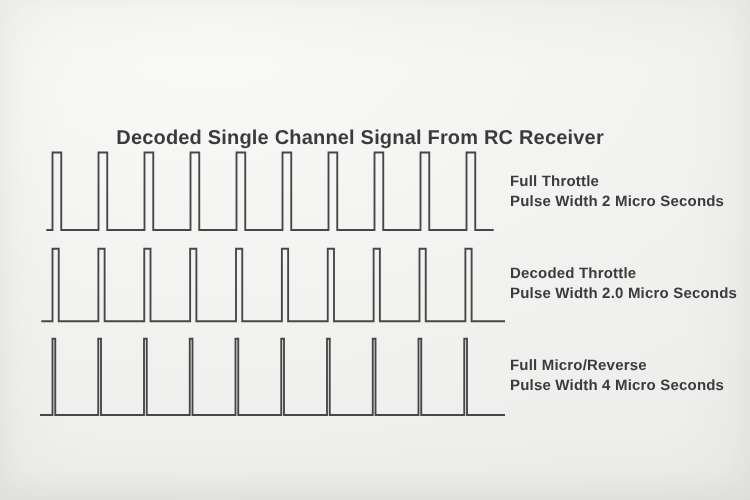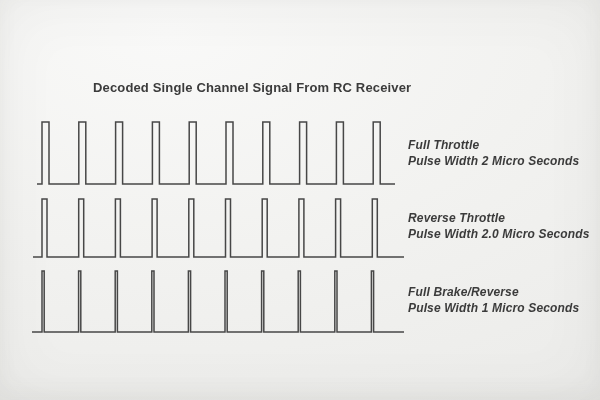--- a/index.html
+++ b/index.html
@@ -8,22 +8,22 @@
     width: 600px;
     height: 400px;
     overflow: hidden;
     font-family: "Liberation Sans", sans-serif;
     background: radial-gradient(150% 130% at 28% 8%, #f9f9f8 0%, #f2f2f0 42%, #e9e9e7 100%);
     box-shadow: inset 0 0 60px rgba(90,90,85,0.07), inset 0 -8px 20px rgba(90,90,85,0.05);
   }
   .title {
     position: absolute;
     left: 93px;
-    top: 80px;
-    font-size: 13px;
+    top: 102px;
+    font-size: 16px;
     font-weight: 700;
     color: #3b3b3b;
     letter-spacing: 0.15px;
   }
   #wave-svg {
     position: absolute;
     left: 0;
     top: 0;
   }
   .label-group {
@@ -31,21 +31,20 @@
     left: 408px;
     color: #3b3b3b;
   }
   .label-group .line1,
   .label-group .line2 {
     font-size: 12px;
     font-weight: 700;
     line-height: 14px;
     letter-spacing: 0.15px;
     white-space: nowrap;
-    font-style: italic;
   }
   .label-group .line2 { margin-top: 2px; }
   .lg-row1 { top: 138px; }
   .lg-row2 { top: 211px; }
   .lg-row3 { top: 285px; }
 </style>
 </head>
 <body>
 
 <div class="photo">
@@ -57,22 +56,22 @@
       <path d="M 33 257 L 42.0 257 L 42.0 199 L 47.0 199 L 47.0 257 L 78.7 257 L 78.7 199 L 83.7 199 L 83.7 257 L 115.4 257 L 115.4 199 L 120.4 199 L 120.4 257 L 152.1 257 L 152.1 199 L 157.1 199 L 157.1 257 L 188.8 257 L 188.8 199 L 193.8 199 L 193.8 257 L 225.5 257 L 225.5 199 L 230.5 199 L 230.5 257 L 262.2 257 L 262.2 199 L 267.2 199 L 267.2 257 L 298.9 257 L 298.9 199 L 303.9 199 L 303.9 257 L 335.6 257 L 335.6 199 L 340.6 199 L 340.6 257 L 372.3 257 L 372.3 199 L 377.3 199 L 377.3 257 L 404 257" fill="none" stroke="#474747" stroke-width="1.5" stroke-linejoin="miter"></path>
       <path d="M 32 332 L 42.0 332 L 42.0 271 L 44.2 271 L 44.2 332 L 78.6 332 L 78.6 271 L 80.8 271 L 80.8 332 L 115.2 332 L 115.2 271 L 117.4 271 L 117.4 332 L 151.8 332 L 151.8 271 L 154.0 271 L 154.0 332 L 188.4 332 L 188.4 271 L 190.6 271 L 190.6 332 L 225.0 332 L 225.0 271 L 227.2 271 L 227.2 332 L 261.6 332 L 261.6 271 L 263.8 271 L 263.8 332 L 298.2 332 L 298.2 271 L 300.4 271 L 300.4 332 L 334.8 332 L 334.8 271 L 337.0 271 L 337.0 332 L 371.4 332 L 371.4 271 L 373.6 271 L 373.6 332 L 404 332" fill="none" stroke="#474747" stroke-width="1.5" stroke-linejoin="miter"></path>
     </svg>
 
   <div class="label-group lg-row1">
     <div class="line1">Full Throttle</div>
     <div class="line2">Pulse Width 2 Micro Seconds</div>
   </div>
 
   <div class="label-group lg-row2">
-    <div class="line1">Reverse Throttle</div>
+    <div class="line1">Decoded Throttle</div>
     <div class="line2">Pulse Width 2.0 Micro Seconds</div>
   </div>
 
   <div class="label-group lg-row3">
-    <div class="line1">Full Brake/Reverse</div>
-    <div class="line2">Pulse Width 1 Micro Seconds</div>
+    <div class="line1">Full Micro/Reverse</div>
+    <div class="line2">Pulse Width 4 Micro Seconds</div>
   </div>
 
 </div>
 
 </body></html>

